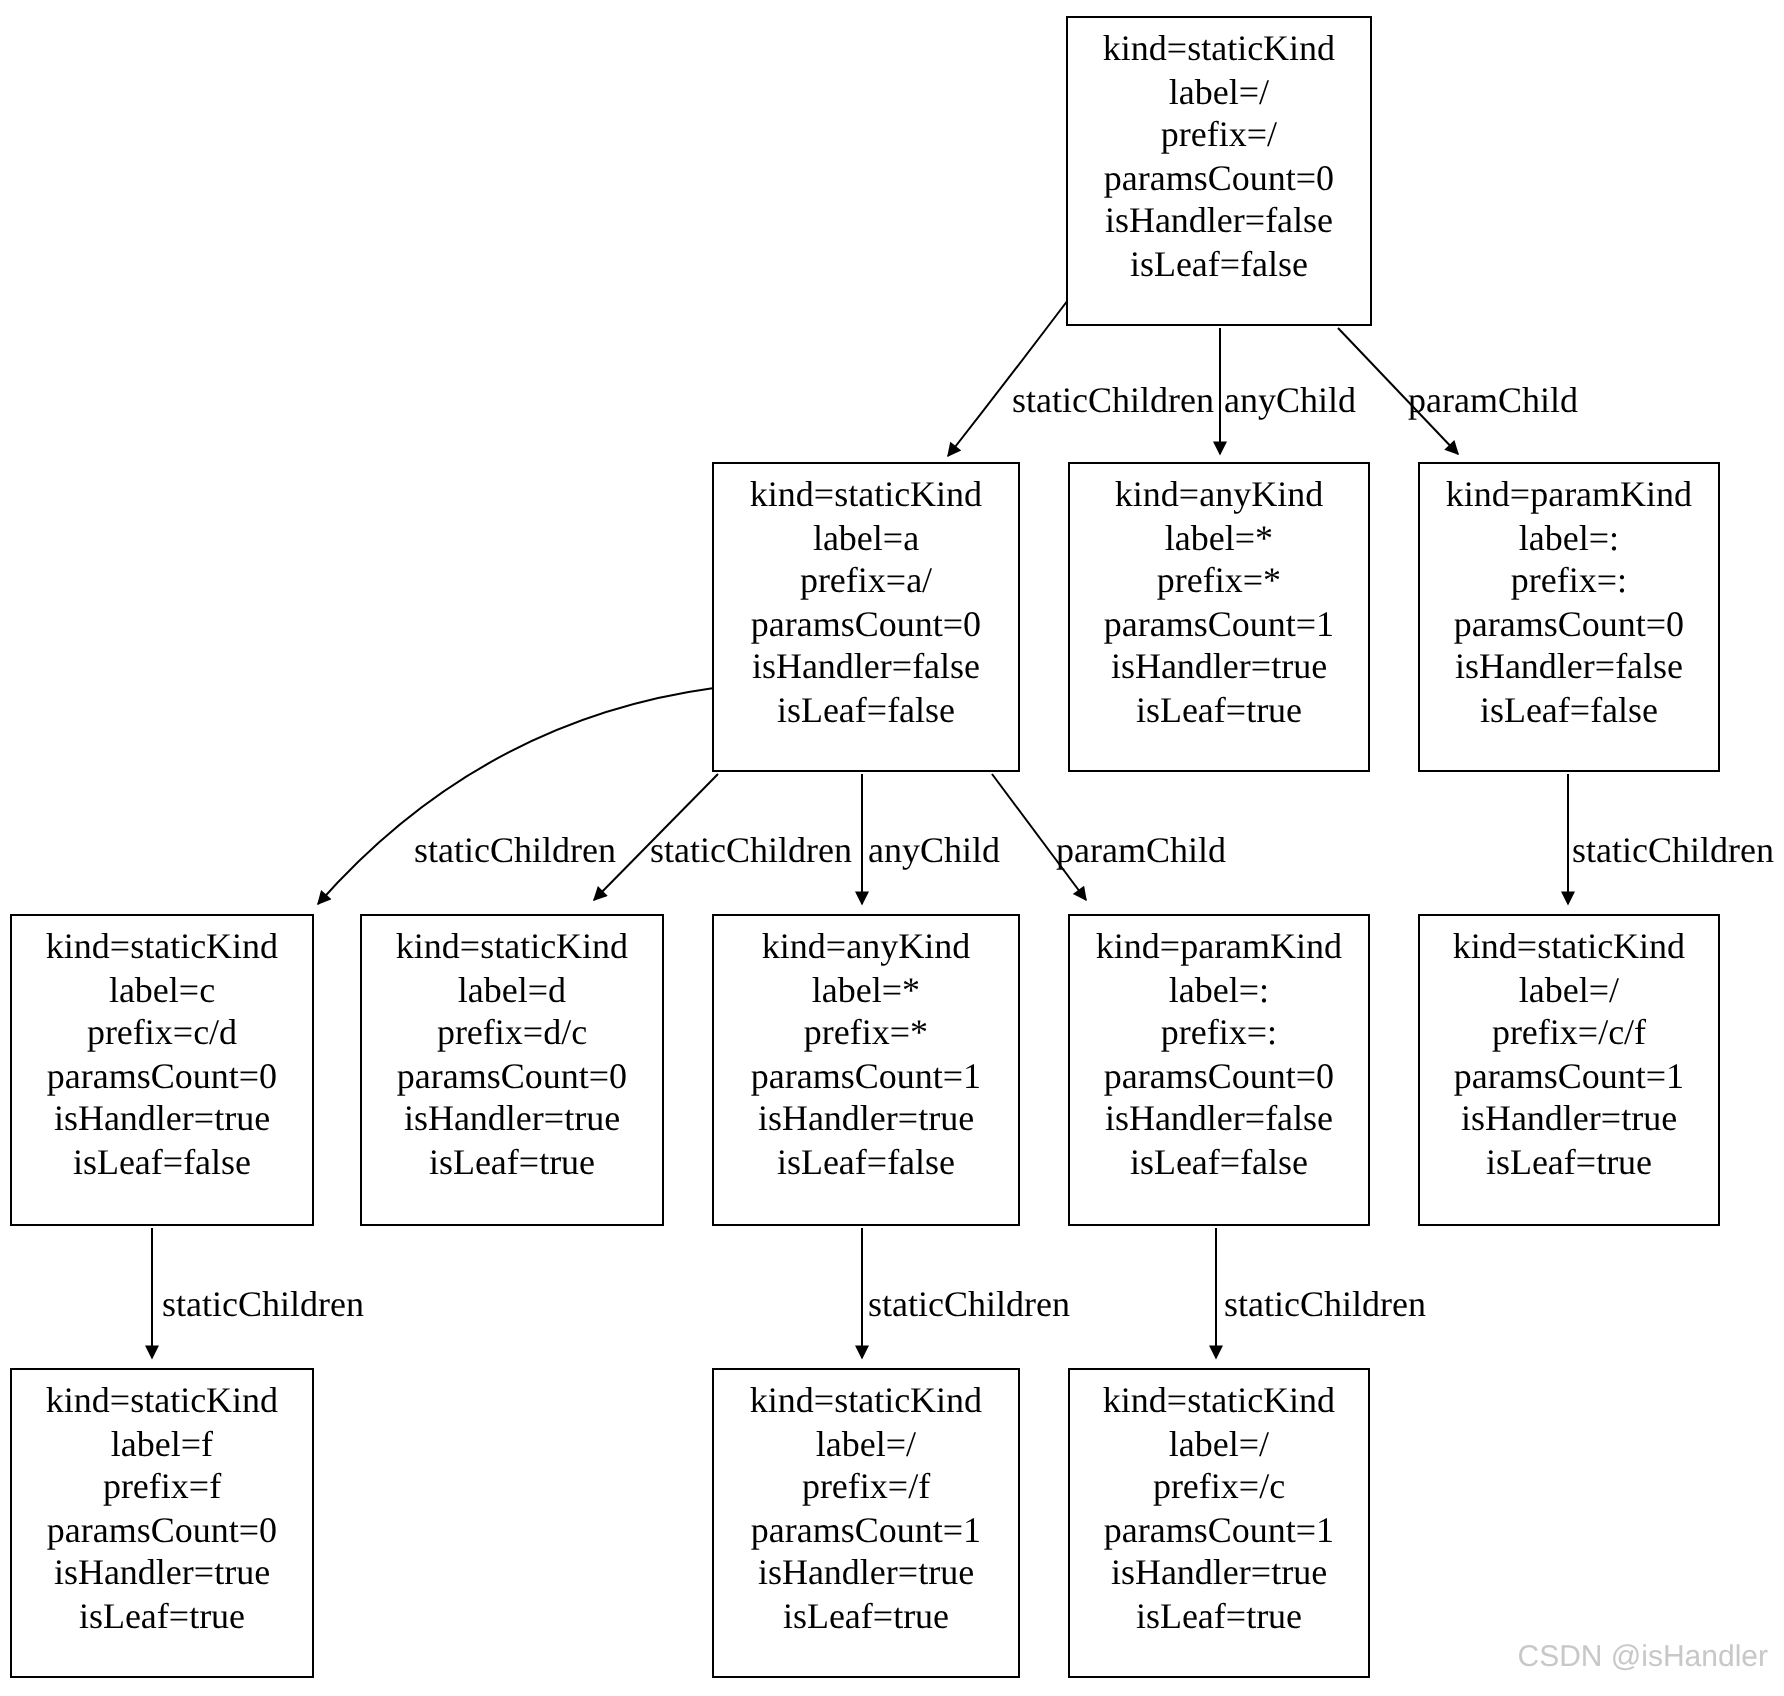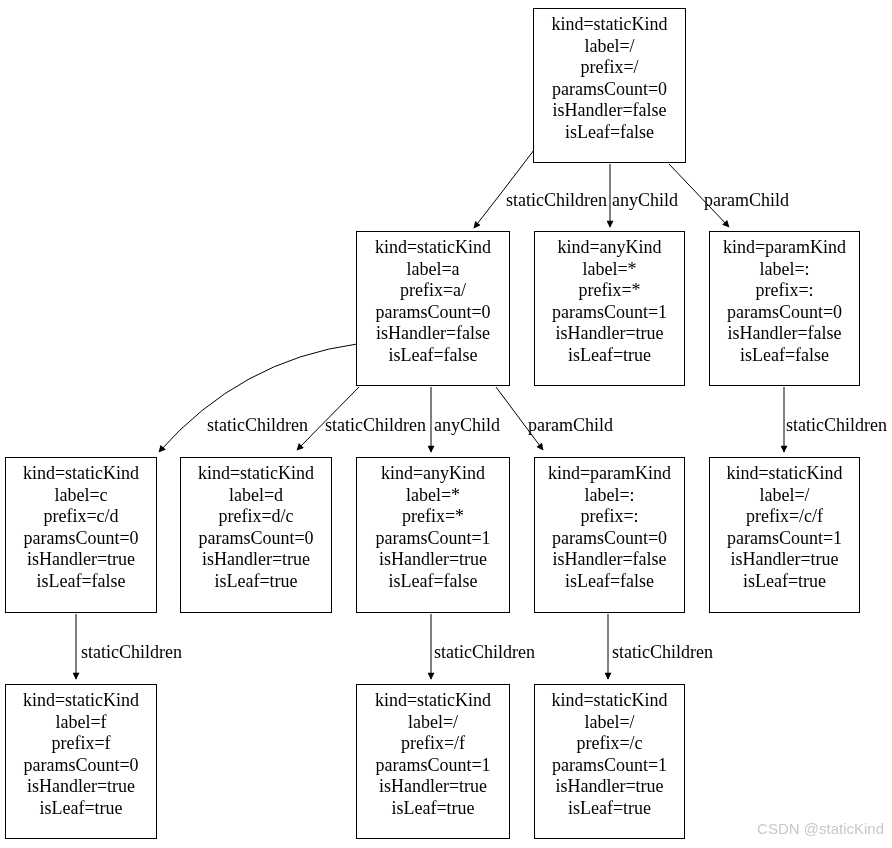--- a/index.html
+++ b/index.html
@@ -153,15 +153,15 @@
   <div class="edge-label" style="left:704px; top:190px;">paramChild</div>
   <div class="edge-label" style="left:207px; top:415px;">staticChildren</div>
   <div class="edge-label" style="left:325px; top:415px;">staticChildren</div>
   <div class="edge-label" style="left:434px; top:415px;">anyChild</div>
   <div class="edge-label" style="left:528px; top:415px;">paramChild</div>
   <div class="edge-label" style="left:786px; top:415px;">staticChildren</div>
   <div class="edge-label" style="left:81px;  top:642px;">staticChildren</div>
   <div class="edge-label" style="left:434px; top:642px;">staticChildren</div>
   <div class="edge-label" style="left:612px; top:642px;">staticChildren</div>
 
-  <div class="watermark">CSDN @staticKind</div>
+  <div class="watermark">CSDN @isHandler</div>
 
 </div>
 
 </body></html>

